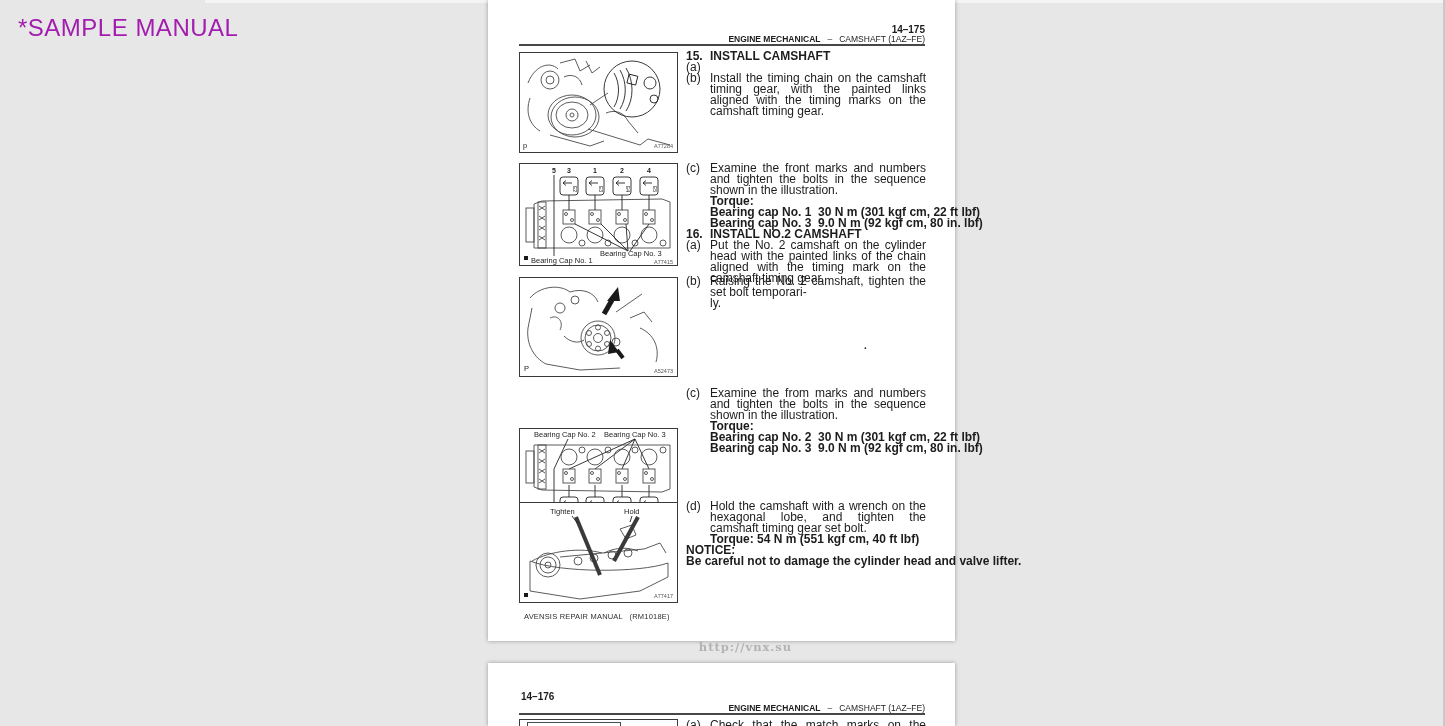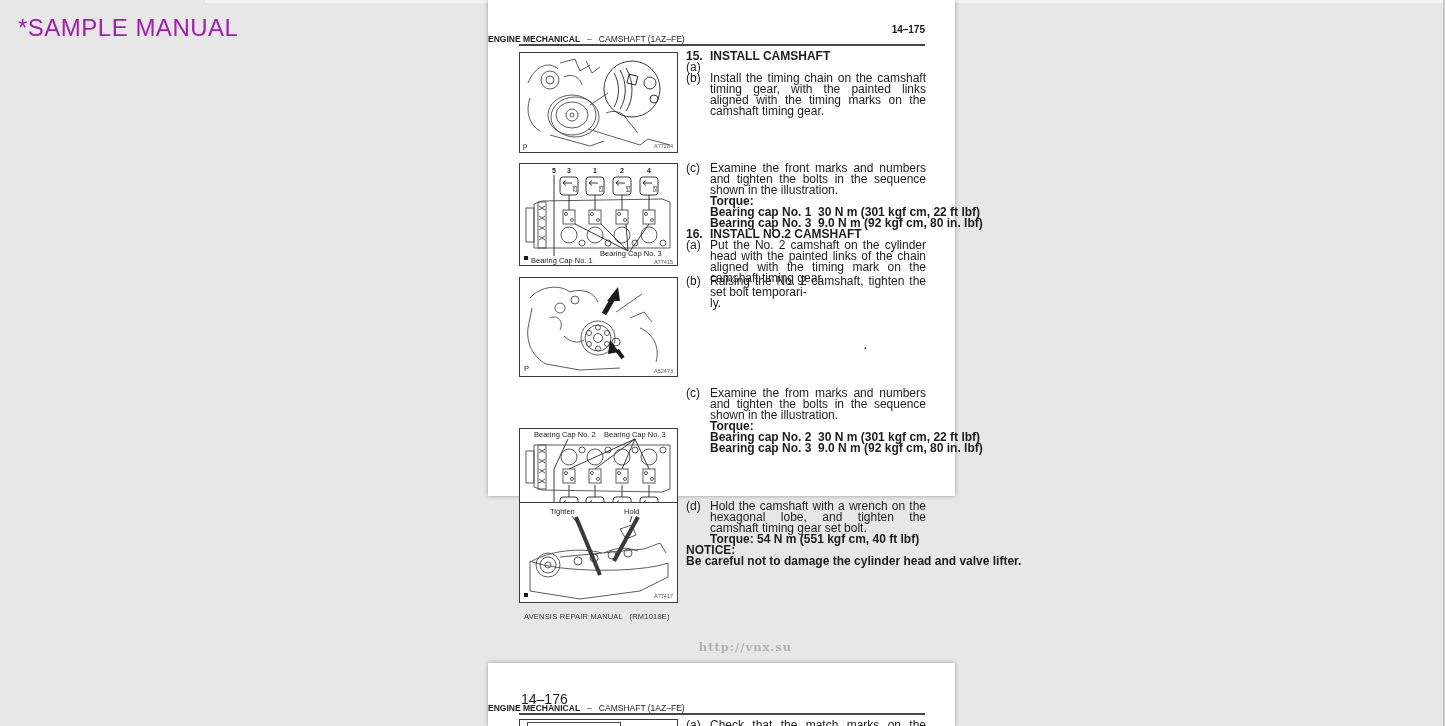--- a/index.html
+++ b/index.html
@@ -5,26 +5,26 @@
   html,body{margin:0;padding:0;}
   body{width:1445px;height:726px;overflow:hidden;background:#e7e7e7;
        font-family:"Liberation Sans",sans-serif;color:#1c1c1c;}
   .canvas{position:relative;width:1445px;height:726px;background:#e7e7e7;overflow:hidden;}
   .top-strip{position:absolute;left:205px;top:0;right:0;height:3px;background:#f4f4f4;}
   .right-edge{position:absolute;right:0;top:0;width:2px;height:100%;background:#c9c9c9;}
   .sample-label{position:absolute;left:18px;top:14px;font-size:24px;letter-spacing:.5px;color:#a21caf;}
 
   .page{position:absolute;left:488px;width:467px;background:#fff;
         box-shadow:0 0 4px rgba(0,0,0,.35);}
-  .page1{top:0;height:496px;}
+  .page1{top:0;height:641px;}
   .page2{top:663px;height:63px;overflow:hidden;}
 
   .pageno{position:absolute;right:30px;top:24px;font-size:10px;font-weight:bold;}
-  .pageno2{position:absolute;left:33px;top:28px;font-size:14px;font-weight:normal;}
-  .runhead{position:absolute;left:0;right:30px;top:34px;font-size:8.5px;text-align:left;white-space:nowrap;}
+  .pageno2{position:absolute;left:33px;top:28px;font-size:10px;font-weight:bold;}
+  .runhead{position:absolute;left:0;right:30px;top:34px;font-size:8.5px;text-align:right;white-space:nowrap;}
   .runhead .rh-bold{font-weight:bold;}
   .runhead .rh-sep{margin:0 7px;color:#444;}
   .rule{position:absolute;left:31px;right:30px;height:2px;background:#474747;}
   .rule1{top:44px;} .rule2{top:50px;}
 
   .fig{position:absolute;left:31px;width:159px;border:1px solid #3a3a3a;background:#fff;box-sizing:border-box;}
   .fig svg{display:block;width:100%;height:100%;}
   .fig1{top:52px;height:101px;} .fig2{top:163px;height:103px;}
   .fig3{top:277px;height:100px;} .fig4{top:384px;height:103px;margin-top:44px;}
   .fig5{top:502px;height:101px;}

